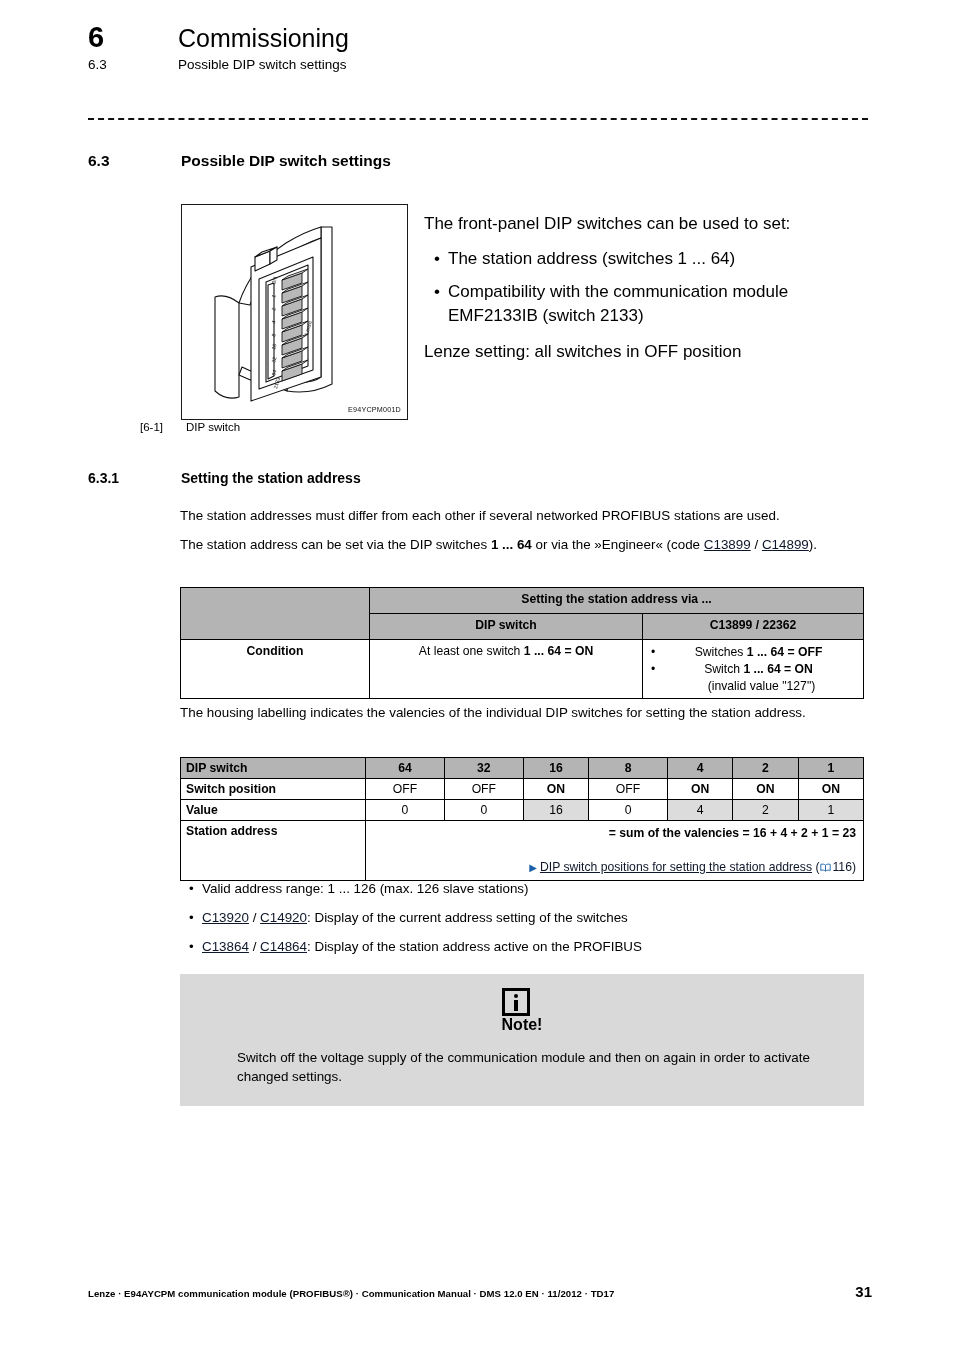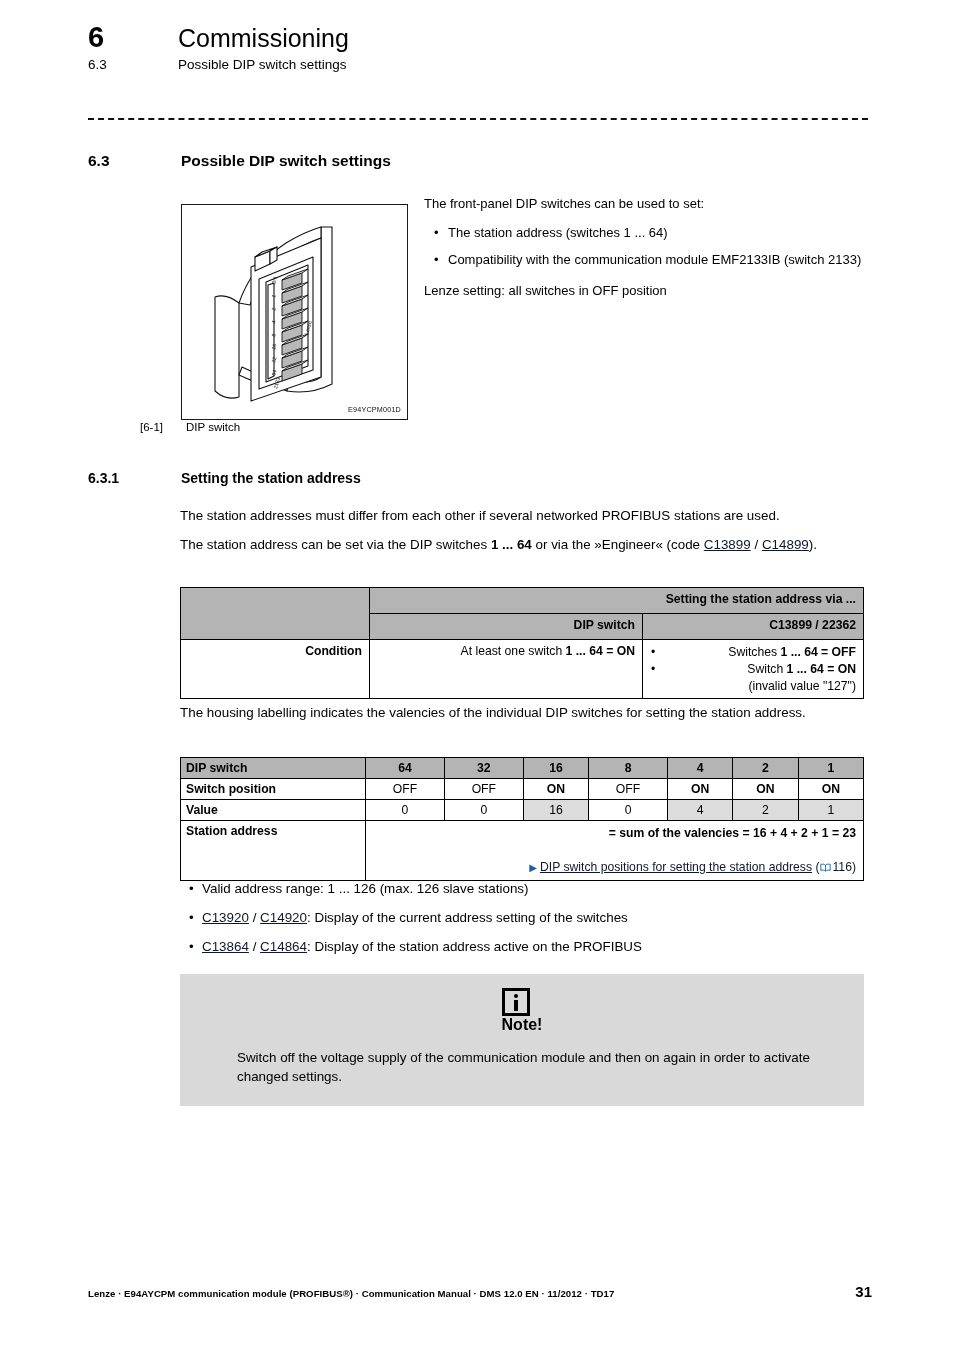--- a/index.html
+++ b/index.html
@@ -129,23 +129,23 @@
     top: 421px;
     display: flex;
     font-size: 11.5px;
   }
   .fig-caption .fignum { width: 46px; padding-left: 8px; }
 
   
   .intro {
     position: absolute;
     left: 424px;
-    top: 195px;
+    top: 212px;
     width: 452px;
-    font-size: 13px;
+    font-size: 17px;
     line-height: 1.45;
   }
   .intro p { margin: 0; }
   .intro ul {
     margin: 10px 0 10px 0;
     padding-left: 24px;
     list-style: none;
   }
   .intro ul li {
     position: relative;
@@ -182,21 +182,21 @@
   
   table {
     border-collapse: collapse;
     position: absolute;
     font-size: 12.2px;
   }
   table td, table th {
     border: 1px solid #000000;
     padding: 4px 7px;
     vertical-align: top;
-    text-align: right;
+    text-align: center;
     font-weight: normal;
   }
   .t-hdr { background: #b4b4b4; font-weight: bold; }
   .t-hdr-blank { background: #b4b4b4; }
 
   #table-condition {
     left: 180px;
     top: 587px;
     width: 684px;
   }

